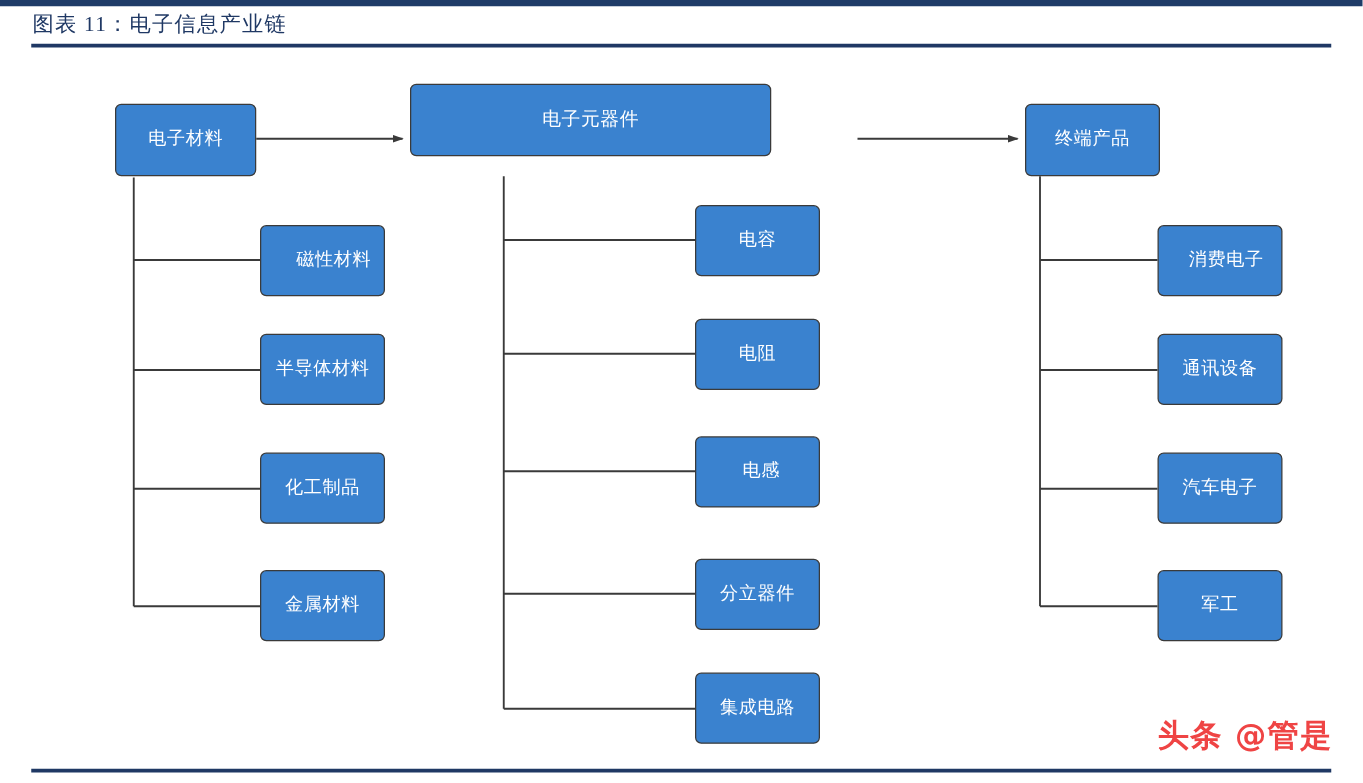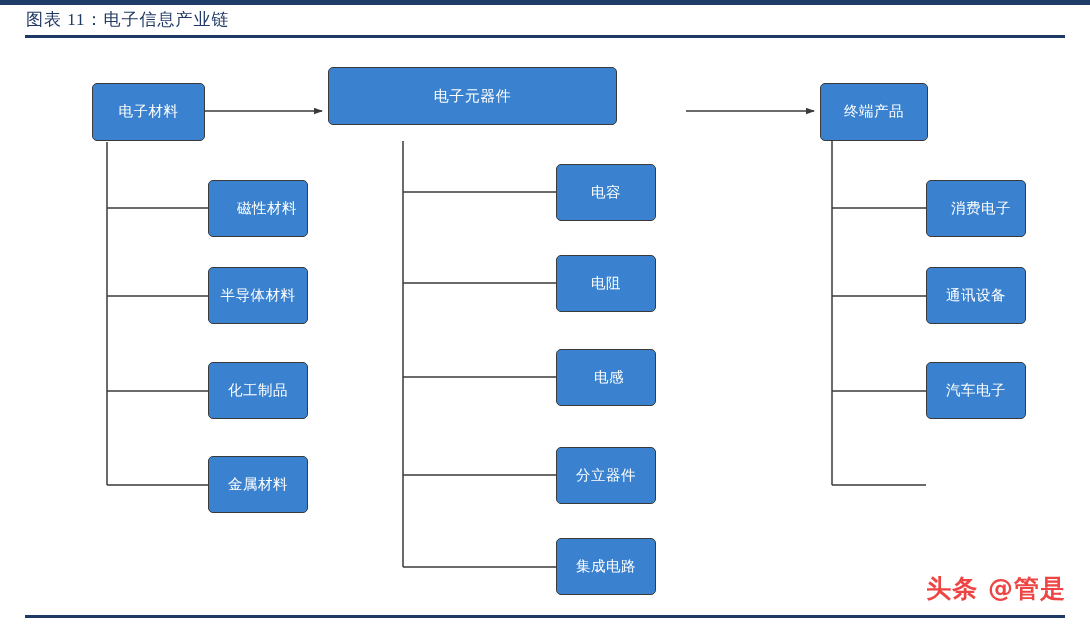--- a/index.html
+++ b/index.html
@@ -205,18 +205,21 @@
   </div>
 
   <div class="node" style="left:926px; top:267px; width:100px; height:57px;">
     <span class="node-label">通讯设备</span>
   </div>
 
   <div class="node" style="left:926px; top:362px; width:100px; height:57px;">
     <span class="node-label">汽车电子</span>
   </div>
 
+  <div class="node" style="left:926px; top:456px; width:100px; height:57px;">
+    <span class="node-label">军工</span>
+  </div>
 
 </div>
 
 <div class="watermark">头条 @管是</div>
 
 <div class="bottom-rule"></div>
 
 </body></html>

